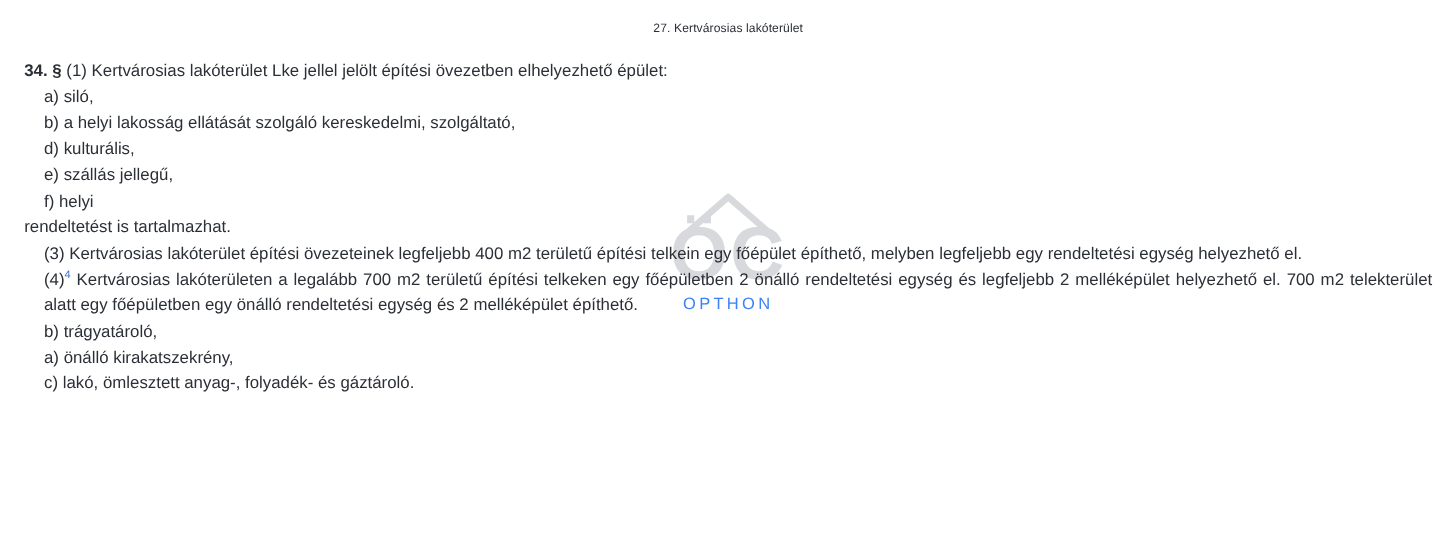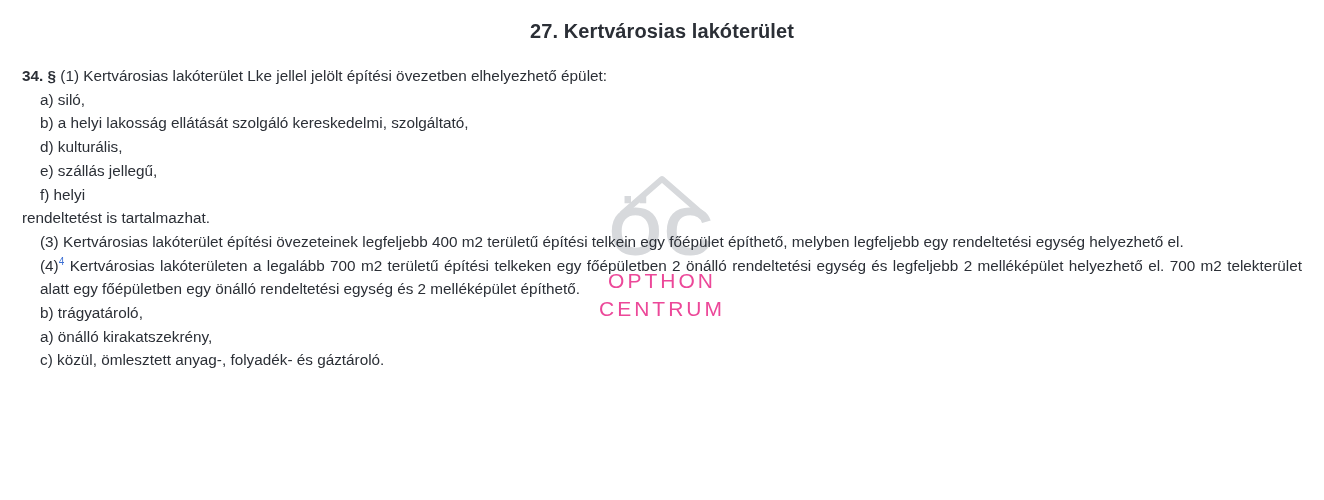--- a/index.html
+++ b/index.html
@@ -57,37 +57,37 @@
     text-align: center;
     font-family: "Liberation Sans", sans-serif;
     font-size: 68px;
     font-weight: 700;
     letter-spacing: 2px;
     color: #d7d9dc;
     line-height: 1;
   }
   .watermark .wm-sub1,
   .watermark .wm-sub2 {
-    font-size: 21px;
+    font-size: 15px;
     letter-spacing: 3px;
-    color: #ec4899;
+    color: #3b82f6;
     line-height: 1.35;
     text-align: center;
     font-weight: 400;
   }
 
   
   .doc {
     position: relative;
     z-index: 1;
   }
   .doc-title {
     text-align: center;
-    font-size: 20px;
-    font-weight: 700;
+    font-size: 11px;
+    font-weight: 400;
     color: #2b2f36;
     margin: 20px 0 0 0;
     letter-spacing: 0.1px;
   }
   .para {
     font-size: 15.3px;
     line-height: 1.55;
     color: #2b2f36;
     margin: 0;
   }
@@ -119,21 +119,20 @@
 <div class="page">
 
   <div class="watermark">
     <div class="wm-mark">
       <svg class="wm-roof" width="86" height="40" viewBox="0 0 86 40">
         <path d="M4 38 L43 4 L82 38" fill="none" stroke="#d7d9dc" stroke-width="6" stroke-linecap="round" stroke-linejoin="round"></path>
       </svg>
       <div class="wm-letters">ÖC</div>
     </div>
     <div class="wm-sub1">OPTHON</div>
-    <div class="wm-sub2">CENTRUM</div>
   </div>
 
   <div class="doc">
 
     <h1 class="doc-title">27. Kertvárosias lakóterület</h1>
 
     <p class="para spacer-top"><span class="bold">34. §</span><span> (1) Kertvárosias lakóterület Lke jellel jelölt építési övezetben elhelyezhető épület:</span></p>
 
     <p class="para indent">a) siló,</p>
     <p class="para indent">b) a helyi lakosság ellátását szolgáló kereskedelmi, szolgáltató,</p>
@@ -144,17 +143,17 @@
     <p class="para">rendeltetést is tartalmazhat.</p>
 
 
     <p class="para indent justify">(3) Kertvárosias lakóterület építési övezeteinek legfeljebb 400 m2 területű építési telkein egy főépület építhető, melyben legfeljebb egy rendeltetési egység helyezhető el.</p>
 
     <p class="para indent justify"><span>(4)</span><sup class="fn">4</sup><span> Kertvárosias lakóterületen a legalább 700 m2 területű építési telkeken egy főépületben 2 önálló rendeltetési egység és legfeljebb 2 melléképület helyezhető el. 700 m2 telekterület alatt egy főépületben egy önálló rendeltetési egység és 2 melléképület építhető.</span></p>
 
 
     <p class="para indent">b) trágyatároló,</p>
     <p class="para indent">a) önálló kirakatszekrény,</p>
-    <p class="para indent">c) közül, ömlesztett anyag-, folyadék- és gáztároló.</p>
+    <p class="para indent">c) lakó, ömlesztett anyag-, folyadék- és gáztároló.</p>
 
   </div>
 
 </div>
 
 </body></html>

